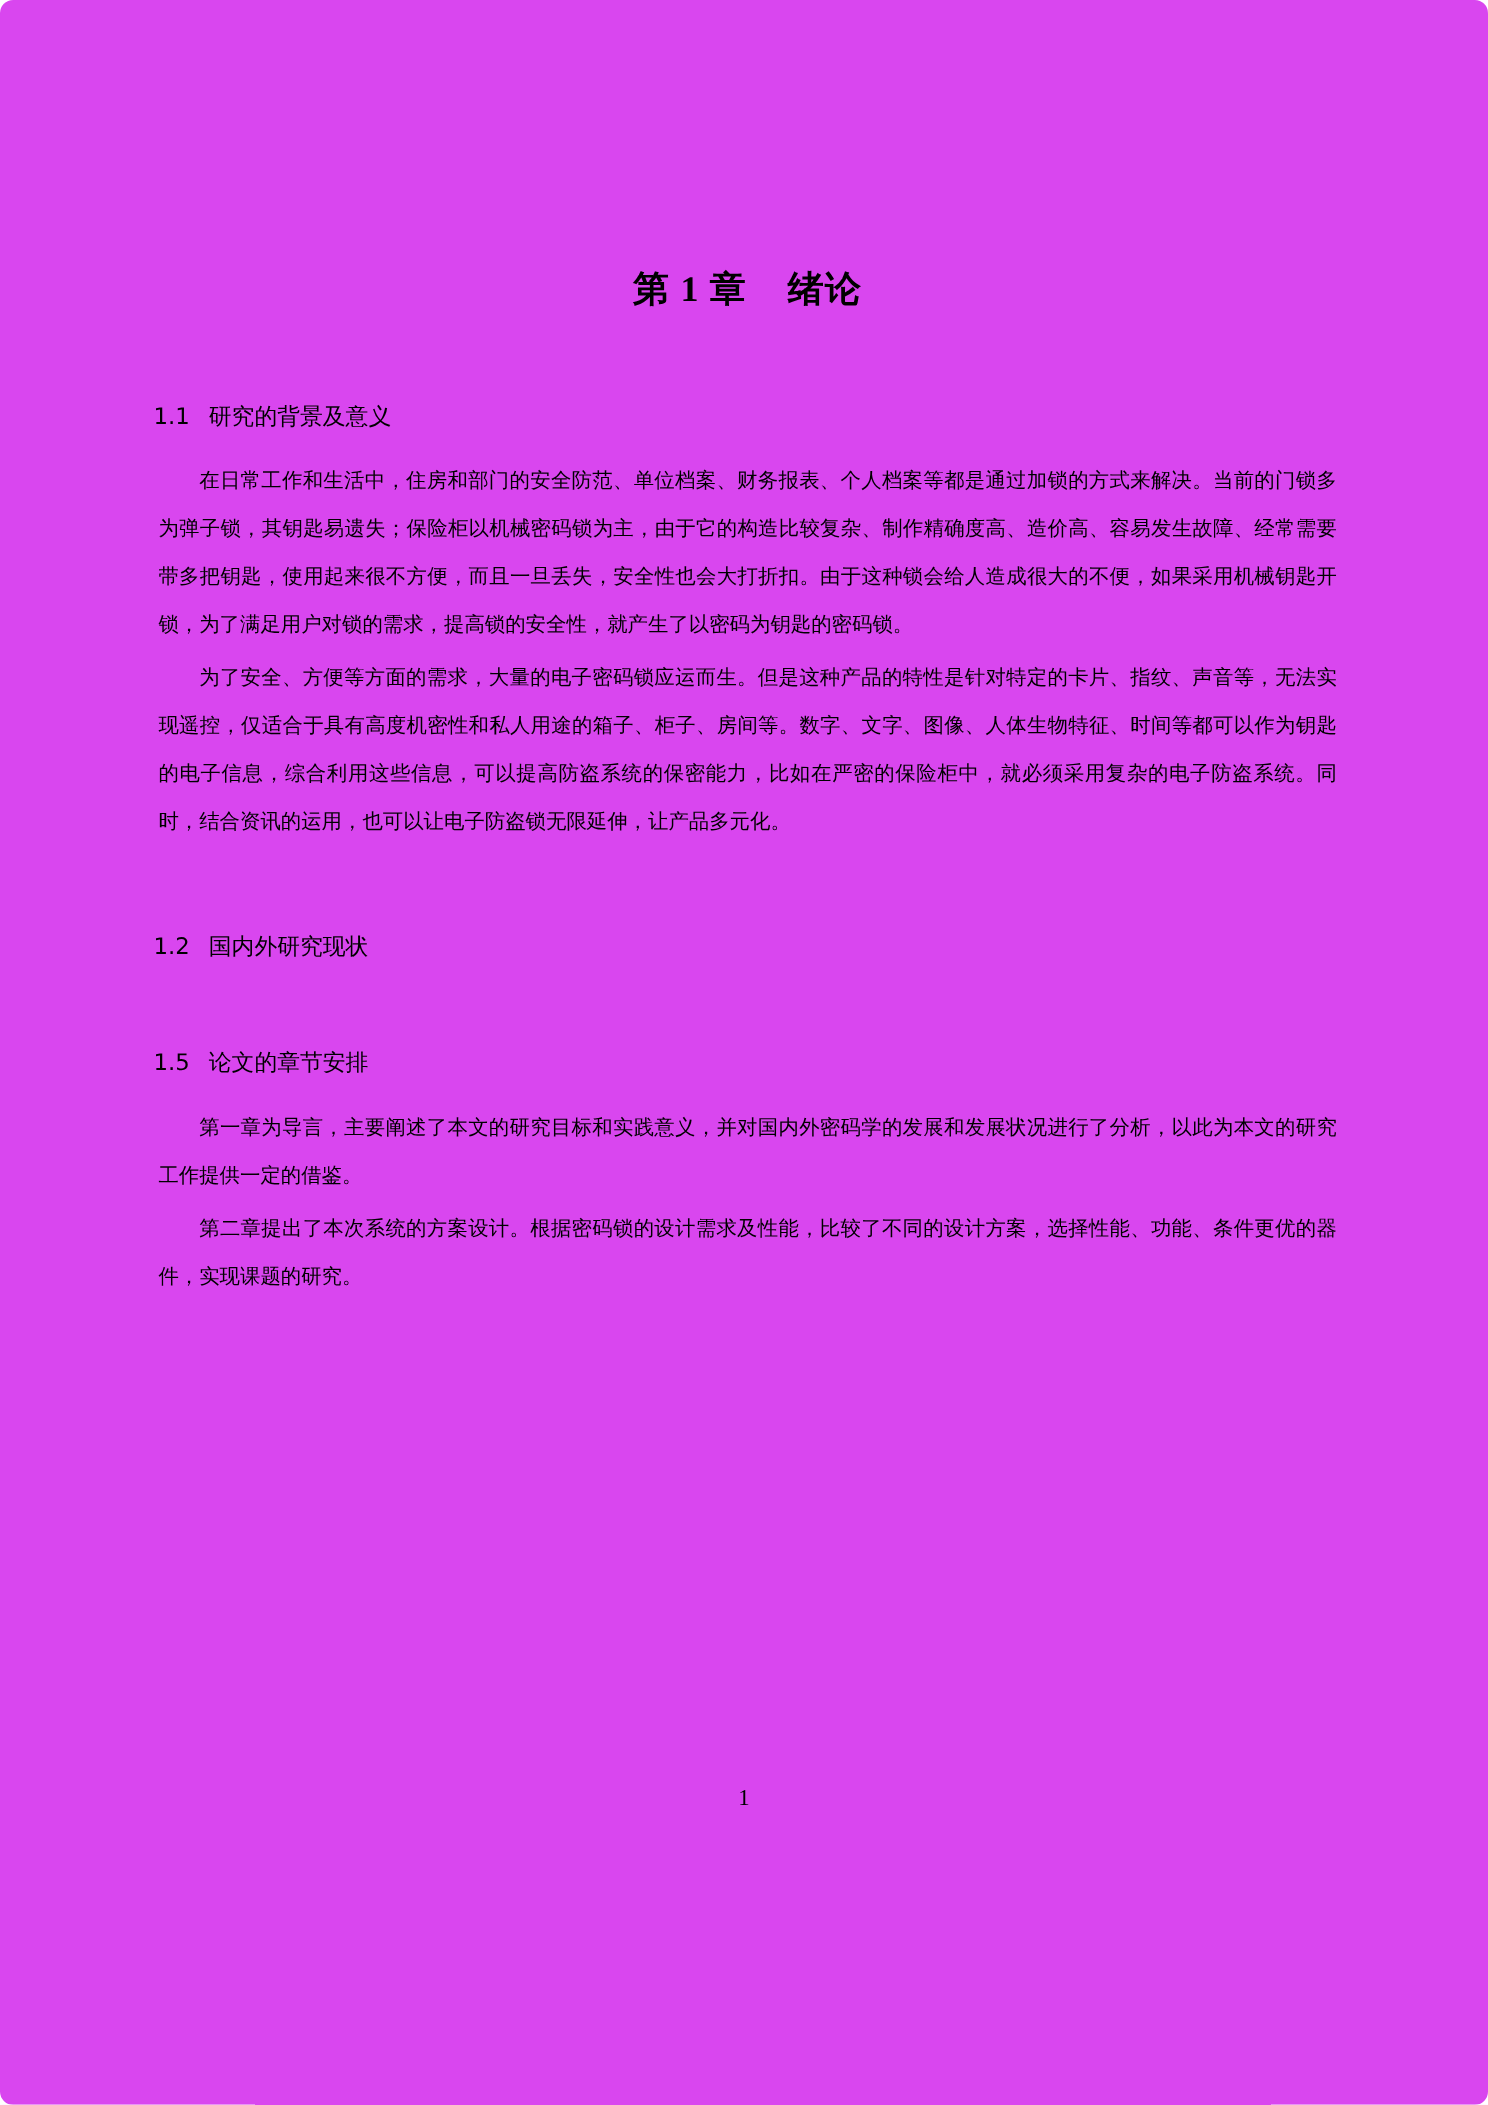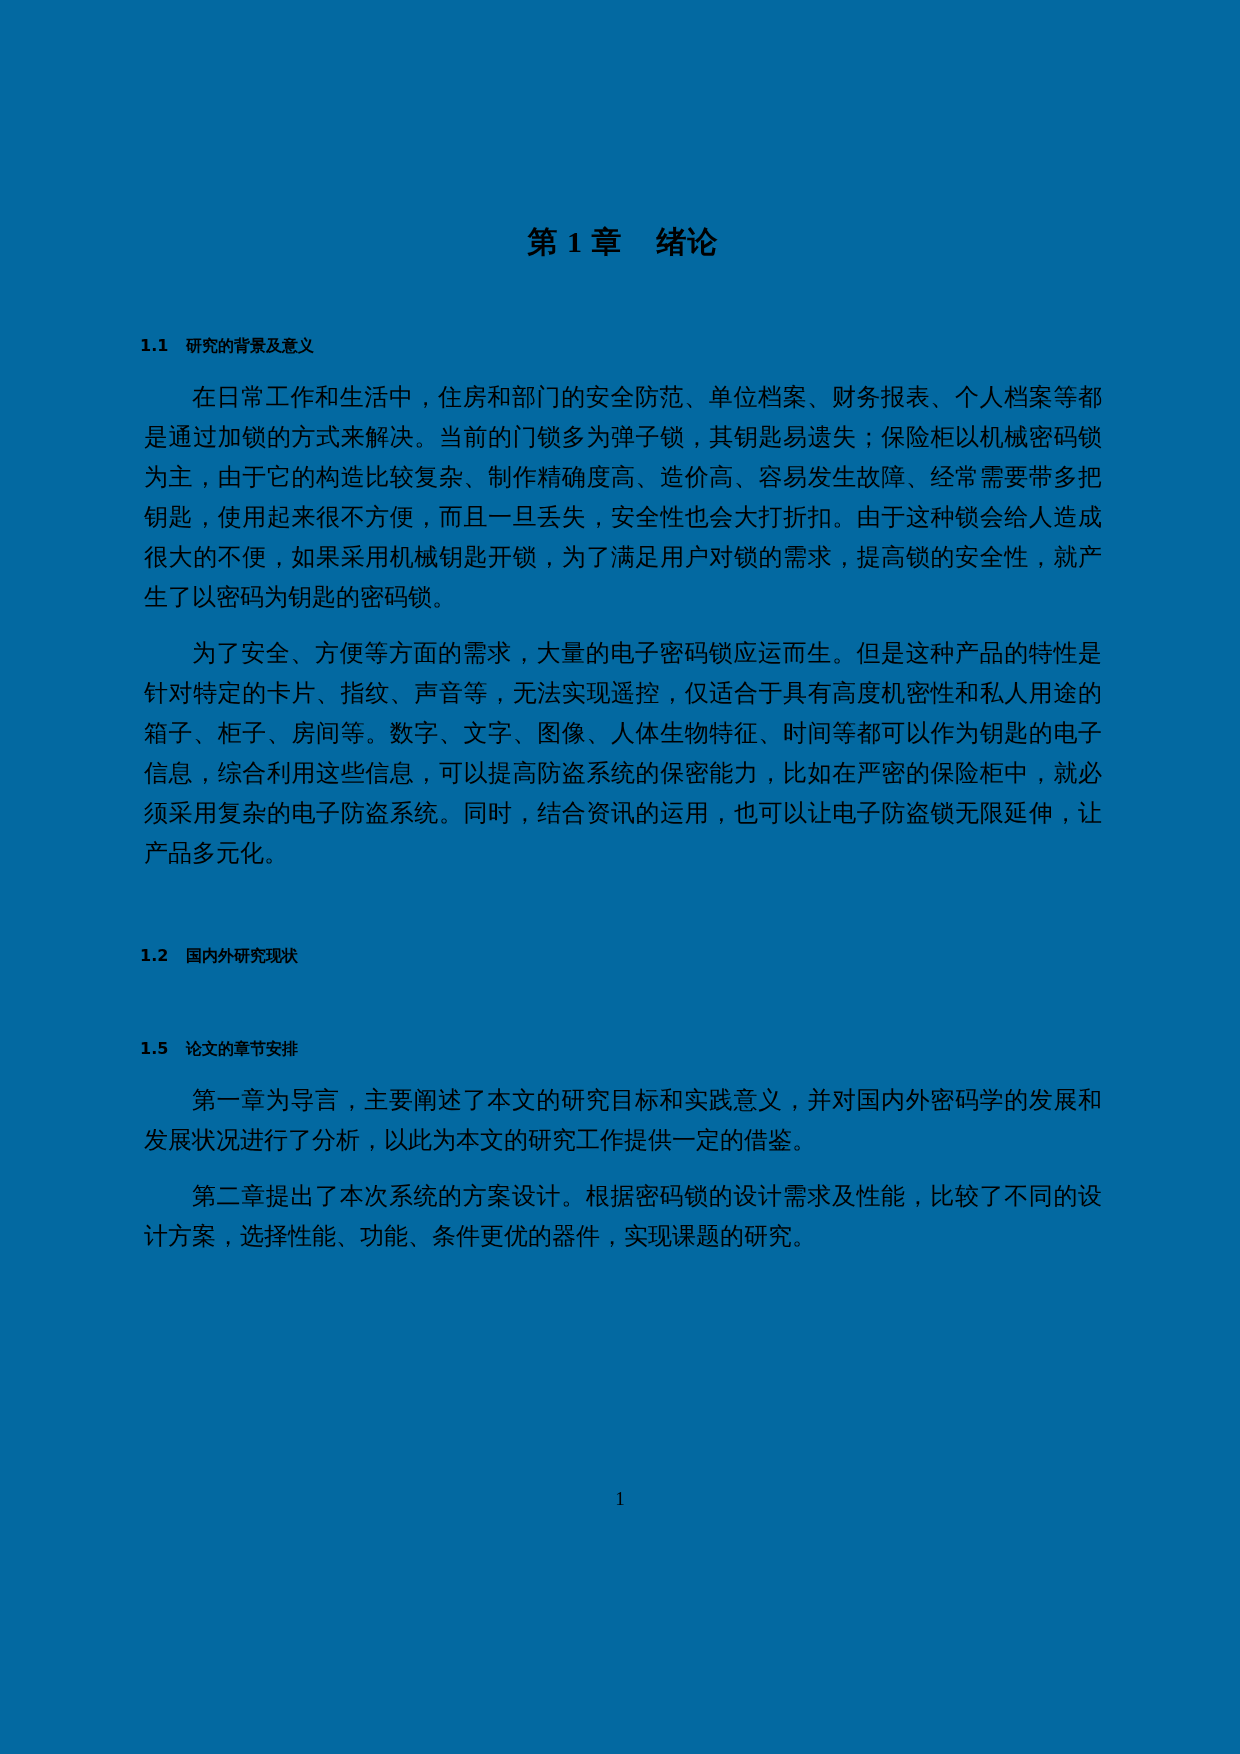--- a/index.html
+++ b/index.html
@@ -6,23 +6,24 @@
   html, body {
     margin: 0;
     padding: 0;
     background: #ffffff;
   }
   .page {
     position: relative;
     width: 1240px;
     height: 1754px;
     margin: 0 auto;
-    background: #0369a1;
+    background: #d946ef;
     box-sizing: border-box;
     overflow: hidden;
+    border-radius: 11px;
   }
   .content {
     position: absolute;
     left: 128px;
     top: 0;
     width: 990px;
   }
 
   
   .chapter-title {
@@ -37,44 +38,44 @@
     line-height: 1.3;
   }
   .chapter-title .gap {
     display: inline-block;
     width: 34px;
   }
 
   
   .section-heading {
     font-family: "DejaVu Sans", "Liberation Sans", sans-serif;
-    font-weight: bold;
-    font-size: 16px;
+    font-weight: normal;
+    font-size: 19px;
     color: #000000;
-    margin: 12px;
+    margin: 0;
     line-height: 1.35;
     white-space: nowrap;
   }
   .section-heading .num {
     display: inline-block;
     min-width: 46px;
   }
   .h-1-1 { margin-top: 74px; }
   .h-1-2 { margin-top: 72px; }
   .h-1-3 { margin-top: 72px; }
 
   
   .body-block {
     margin-top: 20px;
   }
   p.para {
     font-family: Liberation Serif, serif;
-    font-size: 24px;
+    font-size: 17px;
     color: #000000;
-    margin: 16px;
+    margin: 4px;
     line-height: 40px;
     text-align: justify;
     text-justify: inter-character;
     text-indent: 2em;
     word-break: break-all;
   }
   p.para.indent3 {
     text-indent: 2.4em;
   }
 

